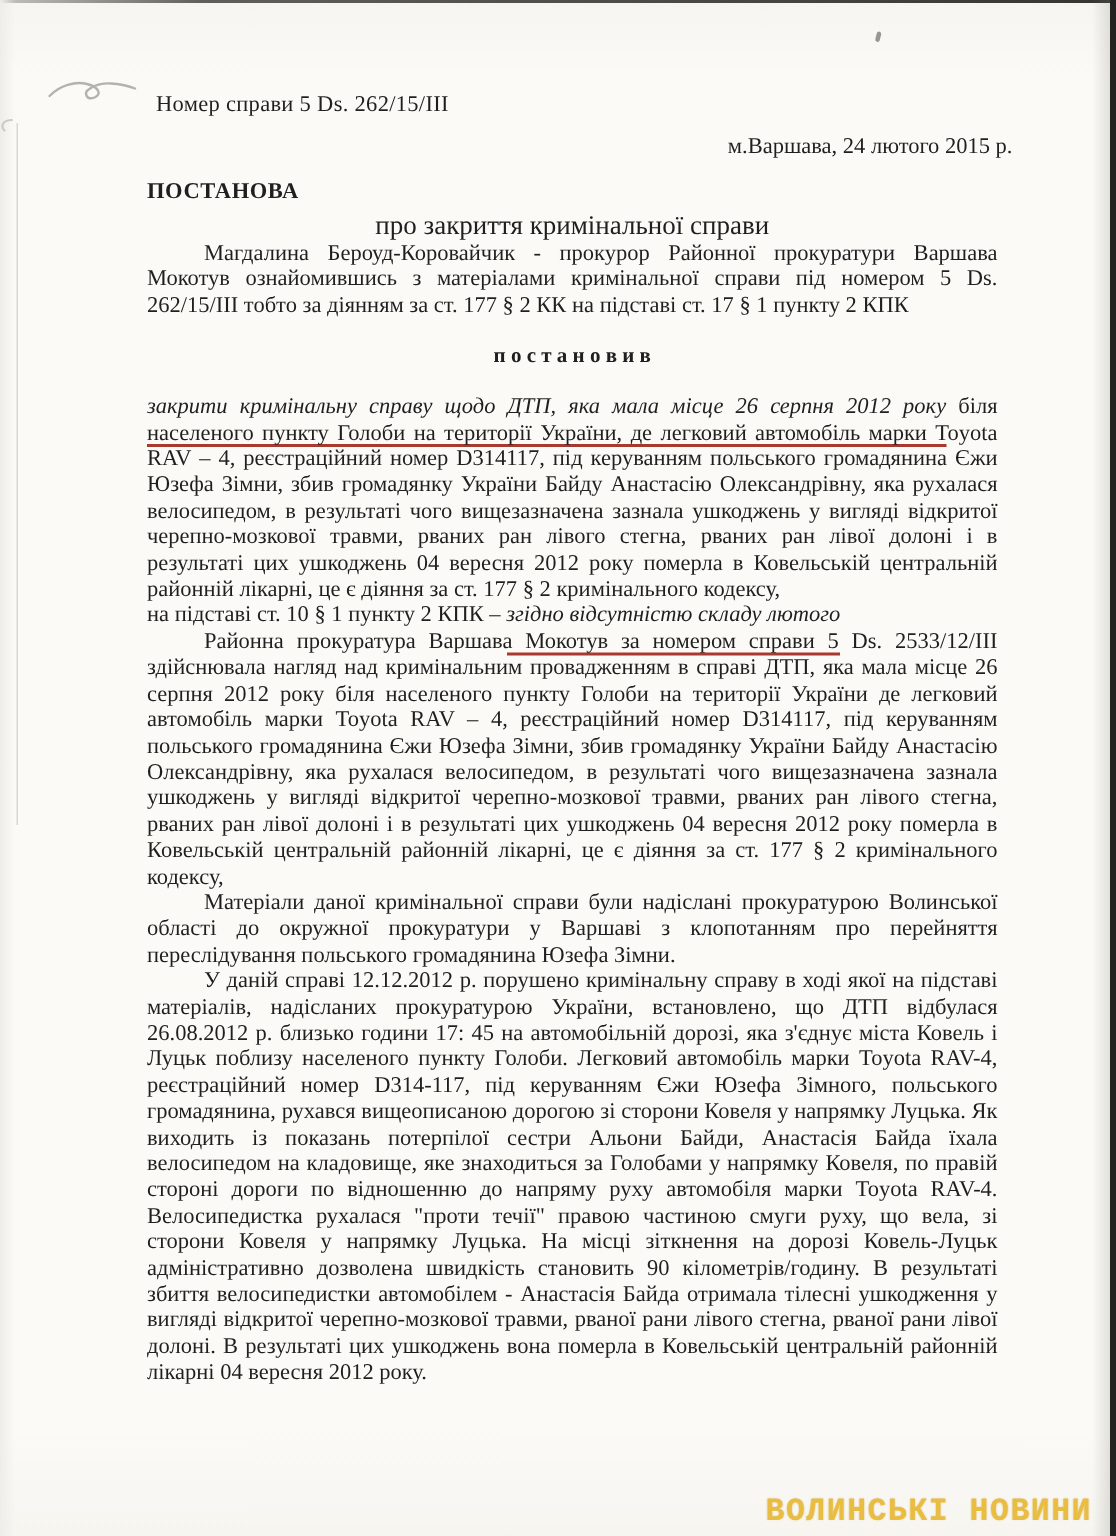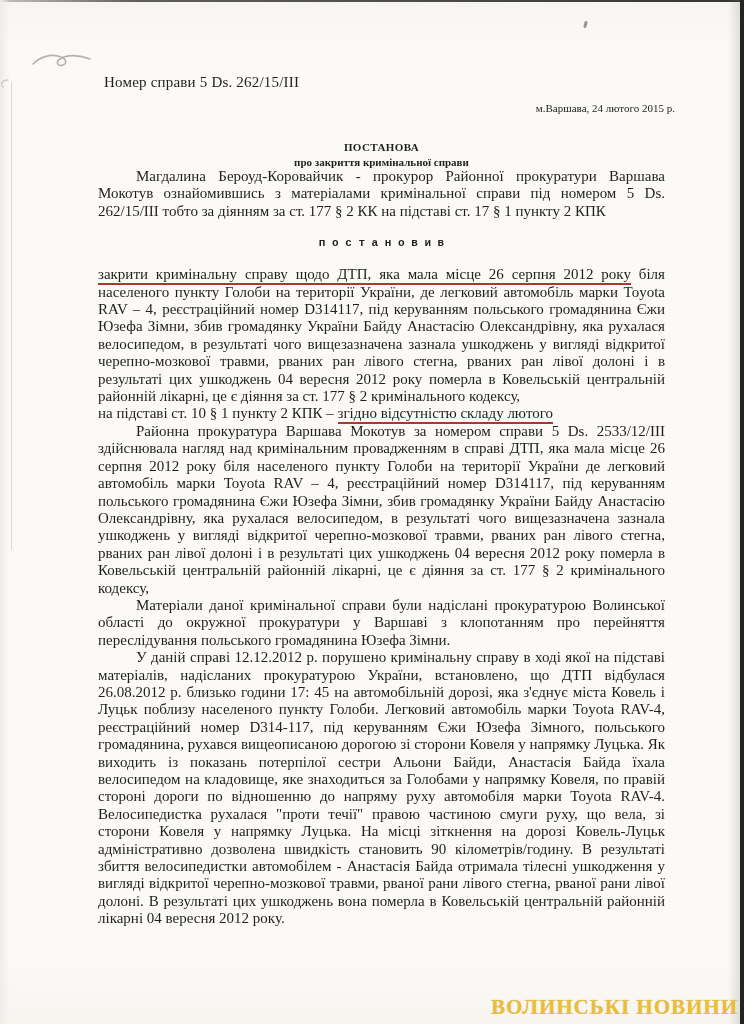--- a/index.html
+++ b/index.html
@@ -19,37 +19,37 @@
   .edge-left-band { position:absolute; top:0; left:0; width:10px; height:1024px;
     background:linear-gradient(90deg, #eeede9, rgba(251,250,247,0)); }
   .edge-left-line { position:absolute; left:11px; top:82px; width:1px; height:468px;
     background:#c8c6c0; opacity:.65; }
   .pen-squiggle { position:absolute; left:30px; top:50px; opacity:.8; }
   .corner-curl { position:absolute; left:-4px; top:76px; opacity:.6; }
   .speck { position:absolute; left:584px; top:21px; width:3px; height:7px;
     border-radius:2px; background:#6d6d68; transform:rotate(14deg); opacity:.7; }
 
   
-  .content { position:absolute; left:98px; top:12px; width:567px; }
+  .content { position:absolute; left:98px; top:0; width:567px; }
   .case-number { margin-top:62px; padding-left:6px; font-size:15px; letter-spacing:.2px; }
-  .place-date { margin-top:11px; margin-right:-10px; text-align:right; font-size:11px; }
-  .doc-title { margin-top:27px; text-align:center; font-size:11px; font-weight:bold; letter-spacing:.4px; }
-  .doc-subtitle { margin-top:3px; text-align:center; font-size:11px; font-weight:bold; }
+  .place-date { margin-top:11px; margin-right:-10px; text-align:right; font-size:15px; }
+  .doc-title { margin-top:13px; text-align:left; font-size:15px; font-weight:bold; letter-spacing:.4px; }
+  .doc-subtitle { margin-top:3px; text-align:center; font-size:18px; font-weight:normal; }
   p { margin:0; font-size:15px; line-height:17.4px; text-align:justify; }
   .intro { text-indent:38px; }
-  .heading-resolved { margin-top:17px; text-align:center; font-size:11px; font-weight:bold;font-family:Liberation Mono, monospace; }
+  .heading-resolved { margin-top:17px; text-align:center; font-size:14px; font-weight:bold; }
   .decision { margin-top:17px; }
-  .red-underline { border-bottom:2px solid var(--underline_red,#a8392e); padding-bottom:1px; }
+  .red-underline { border-bottom:2px solid var(--underline_red,#a8392e); padding-bottom:17px;font-style:italic; }
   .heading-just { margin-top:14px; text-align:center; font-size:16px; font-weight:bold; letter-spacing:.3px; }
   .para { text-indent:38px; }
   .para.first { }
 
   
-  .watermark { position:absolute; right:6px; bottom:4px;
-    font-family:Liberation Serif, serif;
+  .watermark { position:absolute; right:16px; bottom:4px;
+    font-family:Liberation Mono, monospace;
     font-weight:bold; font-size:21px; letter-spacing:1px;
     color:var(--watermark_gold,#e9bc42);
     text-shadow:0 1px 0 rgba(255,255,255,.55), 0 0 1px #cf9e2a;
     transform:scaleY(1.02); }
 </style>
 </head>
 <body>
 
 <div class="page">
 

